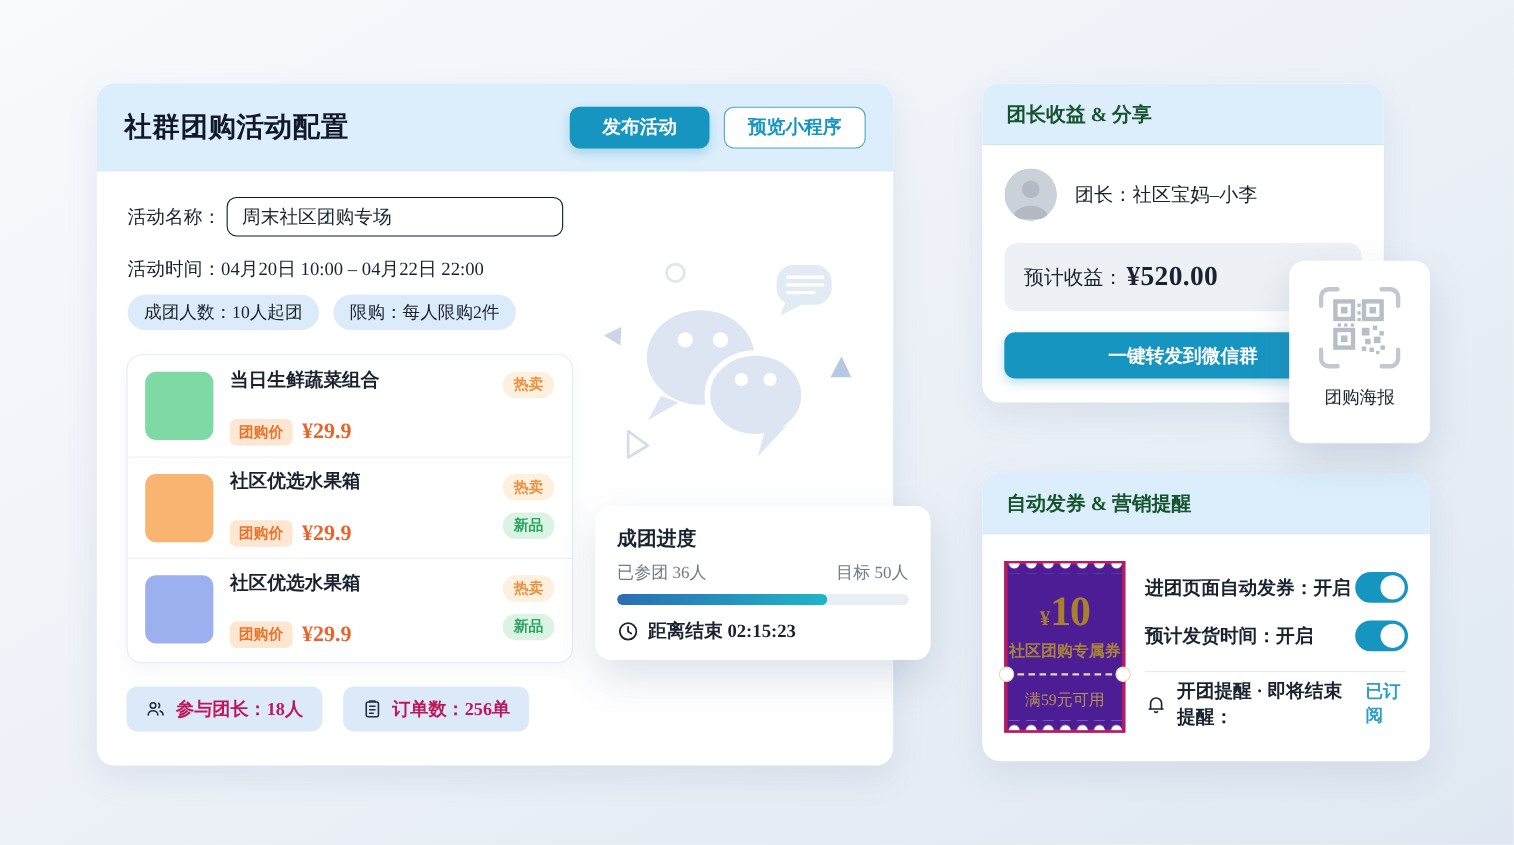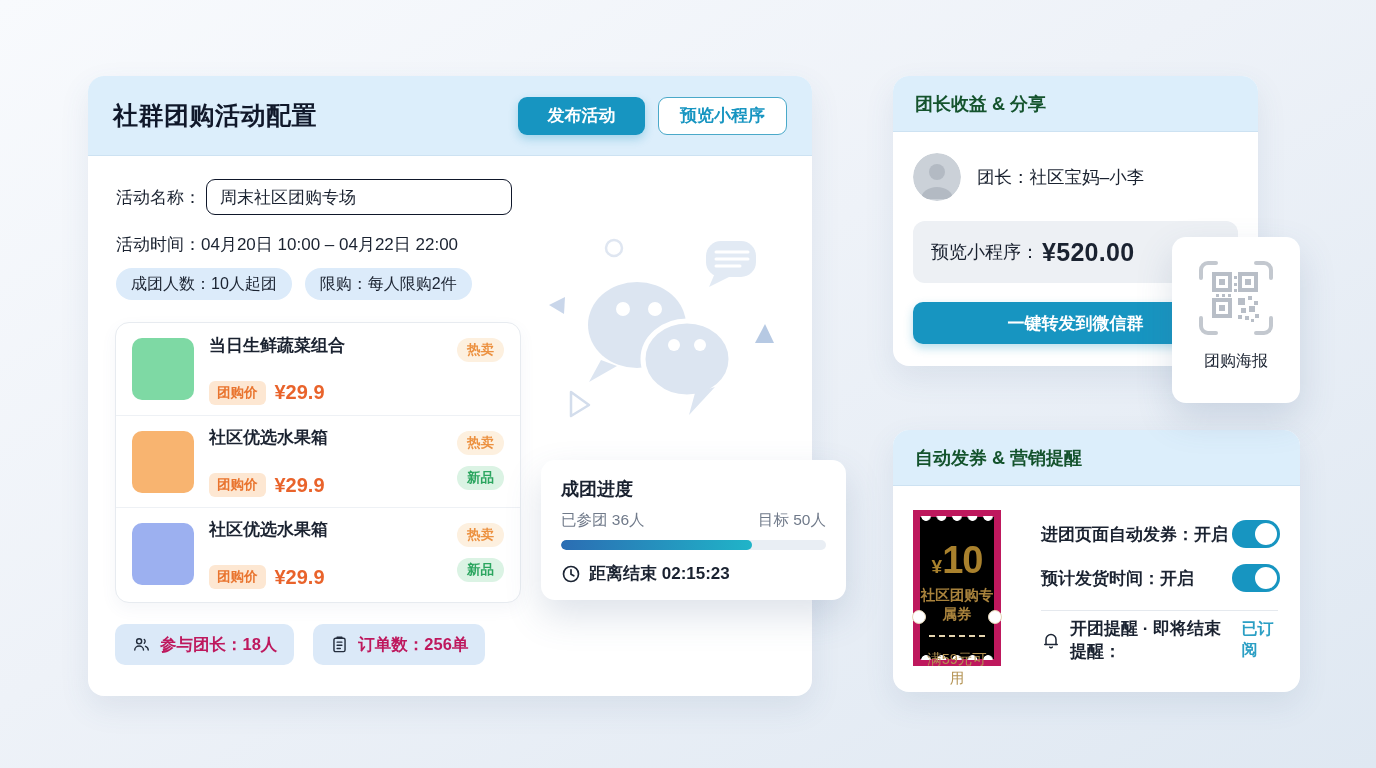--- a/index.html
+++ b/index.html
@@ -1,19 +1,19 @@
 <!DOCTYPE html>
 <html><head>
 <meta charset="utf-8">
 <style>
   html,body{margin:0;padding:0;background:#eef2f7;}
   .canvas{position:relative;width:1376px;height:768px;overflow:hidden;
     background:linear-gradient(150deg,#f8fafd 0%,#eef2f8 45%,#dfe8f2 100%);
     font-family:"Liberation Sans","DejaVu Sans",sans-serif;color:#1a2230;}
-  .card{position:absolute;background:#fff;border-radius:16px;box-shadow:0 12px 30px rgba(70,100,140,.10);}
+  .card{position:absolute;background:#fff;border-radius:16px;box-shadow:0 12px 30px rgba(70,100,140,.10);font-family:Liberation Serif, serif;}
   .card-header{display:flex;align-items:center;background:#dceefb;border-bottom:1px solid #cde2f2;border-radius:16px 16px 0 0;box-sizing:border-box;}
 
   
   .main-card{left:88px;top:76px;width:724px;height:620px;}
   .main-card .card-header{height:80px;padding:0 25px;}
   .main-title{font-size:25px;font-weight:700;letter-spacing:.5px;color:#10182a;}
   .hdr-buttons{margin-left:auto;display:flex;gap:13px;}
   .btn{height:38px;border-radius:9px;display:flex;align-items:center;justify-content:center;font-size:17px;font-weight:600;cursor:pointer;box-sizing:border-box;}
   .btn-primary{background:#1795c1;color:#fff;width:127px;box-shadow:0 4px 10px rgba(23,149,193,.30);}
   .btn-outline{background:#fff;color:#1795c1;width:129px;border:1.5px solid #4aa9c9;}
@@ -64,21 +64,21 @@
   .share-btn{margin-top:19px;height:42px;background:#1795c1;border-radius:10px;color:#fff;display:flex;align-items:center;justify-content:center;font-size:17px;font-weight:600;cursor:pointer;box-shadow:0 4px 10px rgba(23,149,193,.30);}
 
   
   .poster-card{left:1172px;top:237px;width:128px;height:166px;border-radius:14px;box-shadow:0 16px 36px rgba(70,100,140,.18);z-index:6;display:flex;flex-direction:column;align-items:center;cursor:pointer;}
   .poster-card svg{margin-top:19px;}
   .poster-label{margin-top:11px;font-size:16px;font-weight:500;}
 
   
   .marketing-card{left:893px;top:430px;width:407px;height:262px;}
   .mk-body{position:relative;height:206px;}
-  .coupon{position:absolute;left:20px;top:24px;width:88px;height:156px;background:#000000;border:7px solid #be185d;box-sizing:border-box;text-align:center;}
+  .coupon{position:absolute;left:20px;top:24px;width:110px;height:156px;background:#4c1d95;border:3px solid #be185d;box-sizing:border-box;text-align:center;}
   .coupon::before{content:"";position:absolute;left:-1px;right:-1px;top:-1px;height:9px;z-index:1;
     background-image:radial-gradient(circle at 7px 0px,#fff 4.5px,rgba(255,255,255,0) 5.2px);background-size:15.5px 9px;background-repeat:repeat-x;}
   .coupon::after{content:"";position:absolute;left:-1px;right:-1px;bottom:-1px;height:9px;z-index:1;
     background-image:radial-gradient(circle at 7px 9px,#fff 4.5px,rgba(255,255,255,0) 5.2px);background-size:15.5px 9px;background-repeat:repeat-x;}
   .notch{position:absolute;width:14px;height:14px;border-radius:50%;background:#fff;border:1px solid #e7d8ba;top:93px;z-index:2;box-sizing:border-box;}
   .notch-l{left:-8px;}.notch-r{right:-8px;}
   .coupon-amt{margin-top:24px;color:#a9812d;position:relative;z-index:2;line-height:1;}
   .coupon-cur{font-size:19px;font-weight:700;}
   .coupon-val{font-size:38px;font-weight:700;letter-spacing:-1px;}
   .coupon-name{margin-top:7px;font-size:14.5px;font-weight:600;color:#a8823c;position:relative;z-index:2;}
@@ -233,21 +233,21 @@
         <div class="avatar">
           <svg width="48" height="48" viewBox="0 0 48 48">
             <circle cx="24" cy="24" r="24" fill="#cbd1d8"></circle>
             <circle cx="24" cy="19" r="8" fill="#b3bac3"></circle>
             <path d="M8 46a16 12 0 0 1 32 0z" fill="#b3bac3"></path>
           </svg>
         </div>
         <div class="ec-leader-text">团长：社区宝妈–小李</div>
       </div>
       <div class="income-box">
-        <span class="income-label">预览小程序：</span>
+        <span class="income-label">预计收益：</span>
         <span class="income-value">¥520.00</span>
       </div>
       <div class="share-btn">一键转发到微信群</div>
     </div>
   </div>
 
   <div class="card poster-card">
     <svg width="84" height="84" viewBox="0 0 84 84">
       <g fill="none" stroke="#c3c8cf" stroke-width="4" stroke-linecap="round">
         <path d="M7 22 V14 a7 7 0 0 1 7 -7 H22"></path>

